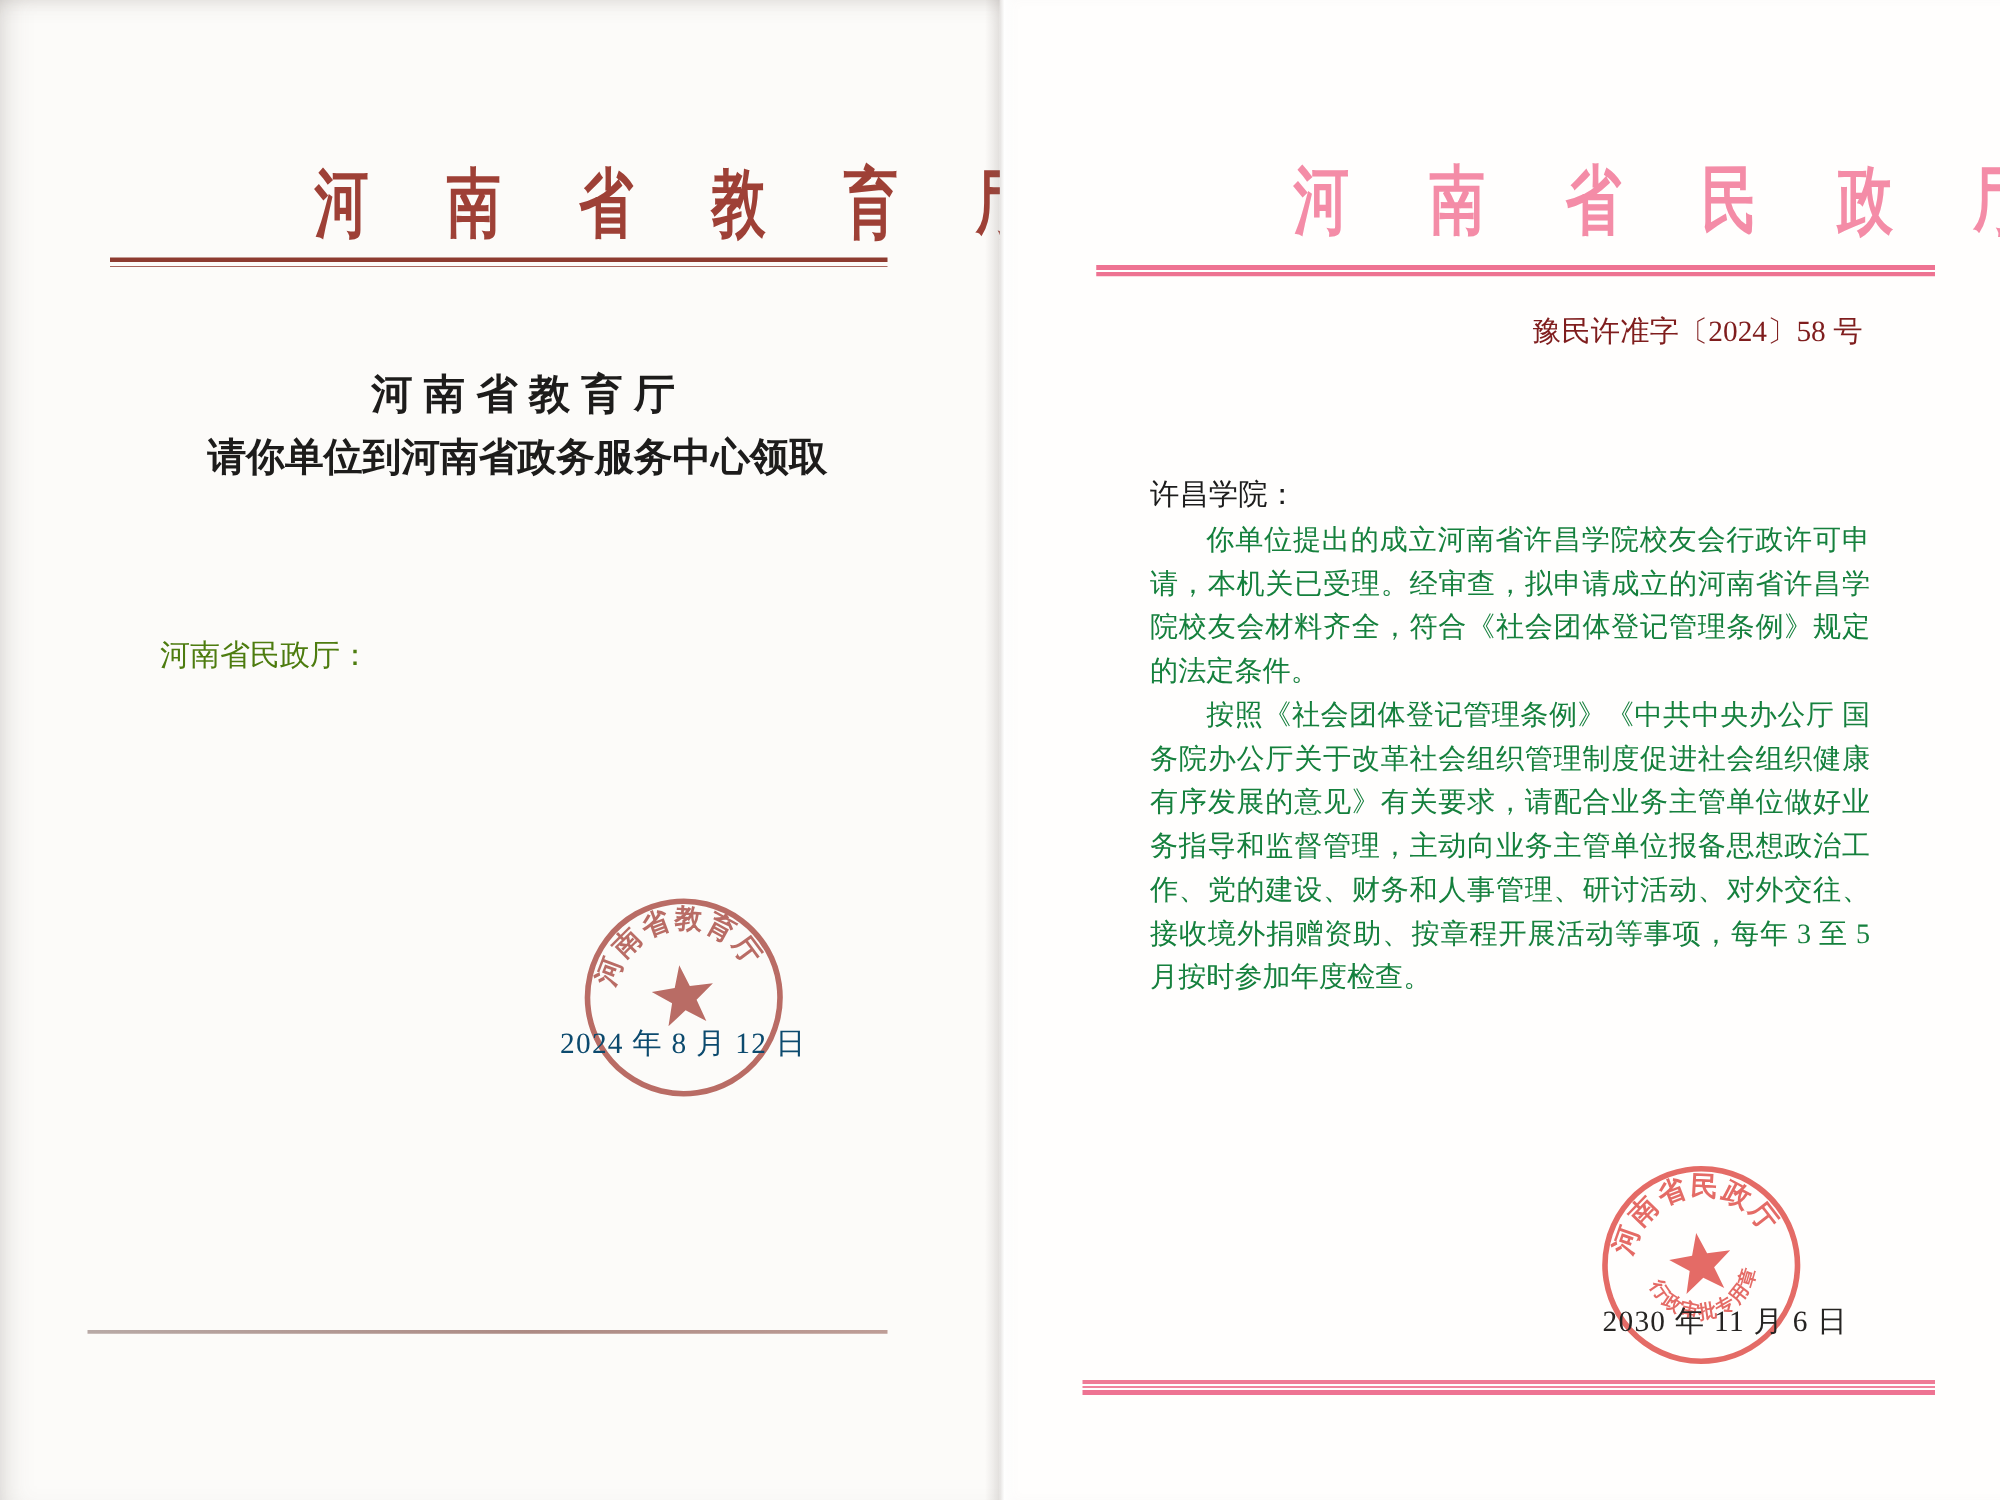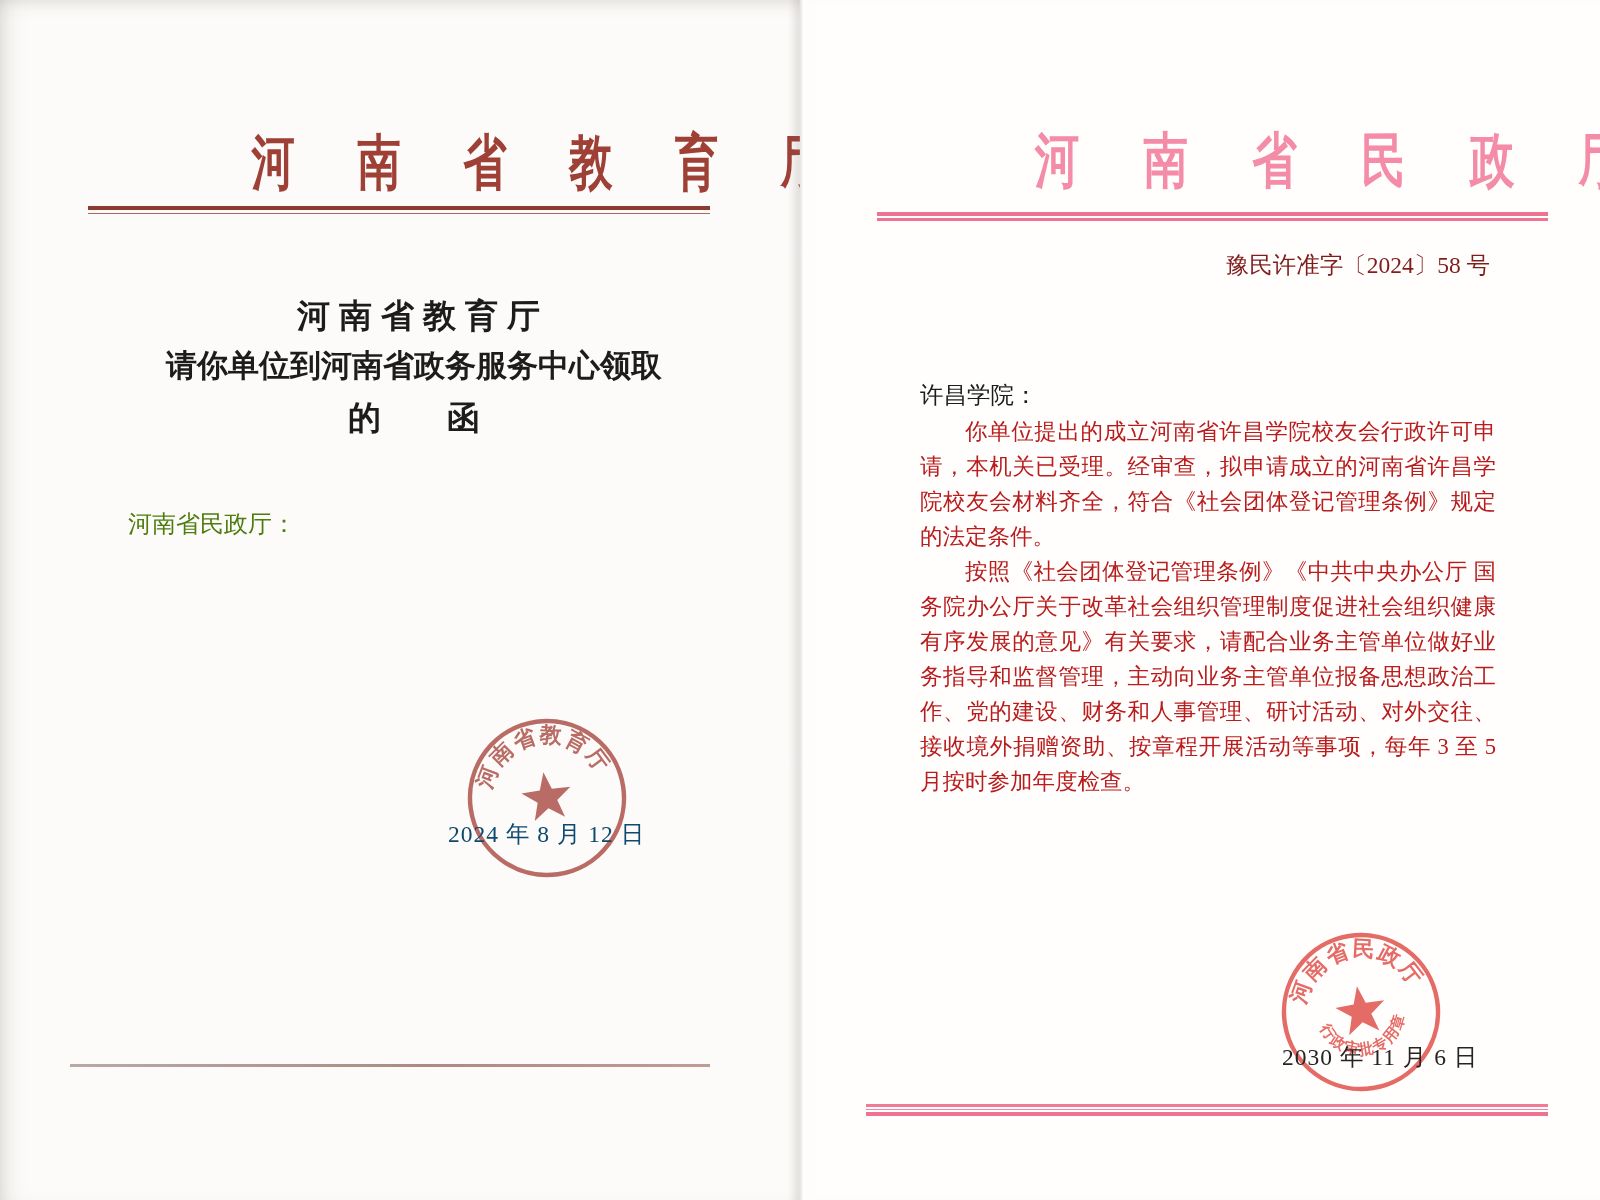--- a/index.html
+++ b/index.html
@@ -36,21 +36,21 @@
           text-align:justify;text-indent:2em;color:#2e2c2a;}
   .l-date{left:448px;top:818px;font-size:23.5px;color:#0c4a6e;letter-spacing:1px;z-index:3;}
   .l-bottomline{left:70px;top:1064px;width:640px;height:2.5px;opacity:.7;
                 background:linear-gradient(90deg,#9b8783 0%,#8a5a52 55%,#a3756d 100%);}
 
   
   .r-docnum{left:1090px;top:237px;width:400px;text-align:right;font-size:23.5px;color:#7f1d1d;margin-top:12px;}
   .r-title{left:908px;top:306px;width:600px;text-align:center;font-weight:bold;font-size:31px;color:#151515;margin:0;}
   .r-recipient{left:920px;top:379px;font-size:23.5px;color:#1c1c1c;text-align:center;}
   .r-body{left:920px;top:414px;width:576px;}
-  .r-body p{margin:0;font-size:22.5px;line-height:35px;text-align:justify;text-indent:2em;color:#b91c1c;}
+  .r-body p{margin:0;font-size:22.5px;line-height:35px;text-align:justify;text-indent:2em;color:#15803d;}
   .r-date{left:1282px;top:1041px;font-size:23.5px;color:#262422;letter-spacing:1px;z-index:3;}
   .r-bottomband{left:866px;top:1104px;width:682px;height:12px;
                 background:linear-gradient(180deg,#ef7b97 0,#ef7b97 3px,#ffffff 3px,#ffffff 5px,#f0839e 5px,#f0839e 6.5px,#ffffff 6.5px,#ffffff 8px,#ee7392 8px,#ee7392 12px);}
 
   
   .stamp{z-index:2;}
   .stamp-left{left:462px;top:713px;opacity:.78;transform:rotate(-8deg);}
   .stamp-right{left:1276px;top:927px;opacity:.84;transform:rotate(-9deg);}
   .stamp svg{display:block;}
 </style>
@@ -59,21 +59,20 @@
 
 <div class="canvas">
 
   <section class="page page-left">
     <h1 class="abs masthead masthead-left">河南省教育厅</h1>
   </section>
   <div class="abs rule-left"></div>
 
   <div class="abs l-title l-title1">河南省教育厅</div>
   <div class="abs l-title l-title2">请你单位到河南省政务服务中心领取</div>
-  <div class="abs l-title l-title3">的　　函</div>
 
   <div class="abs l-recipient">河南省民政厅：</div>
 
   <div class="abs stamp stamp-left">
     <svg width="170" height="170" viewBox="0 0 170 170">
       <defs>
         <path id="arcEduTop" d="M 31 70.5 A 56 56 0 0 1 139 70.5" fill="none"></path>
       </defs>
       <circle cx="85" cy="85" r="77" fill="none" stroke="#a7453c" stroke-width="4.5"></circle>
       <polygon fill="#a7453c" points="85,59 91.1,76.5 109.7,77 94.9,88.3 100.3,106.1 85,95.4 69.7,106.1 75.1,88.3 60.3,77 78.9,76.5"></polygon>

